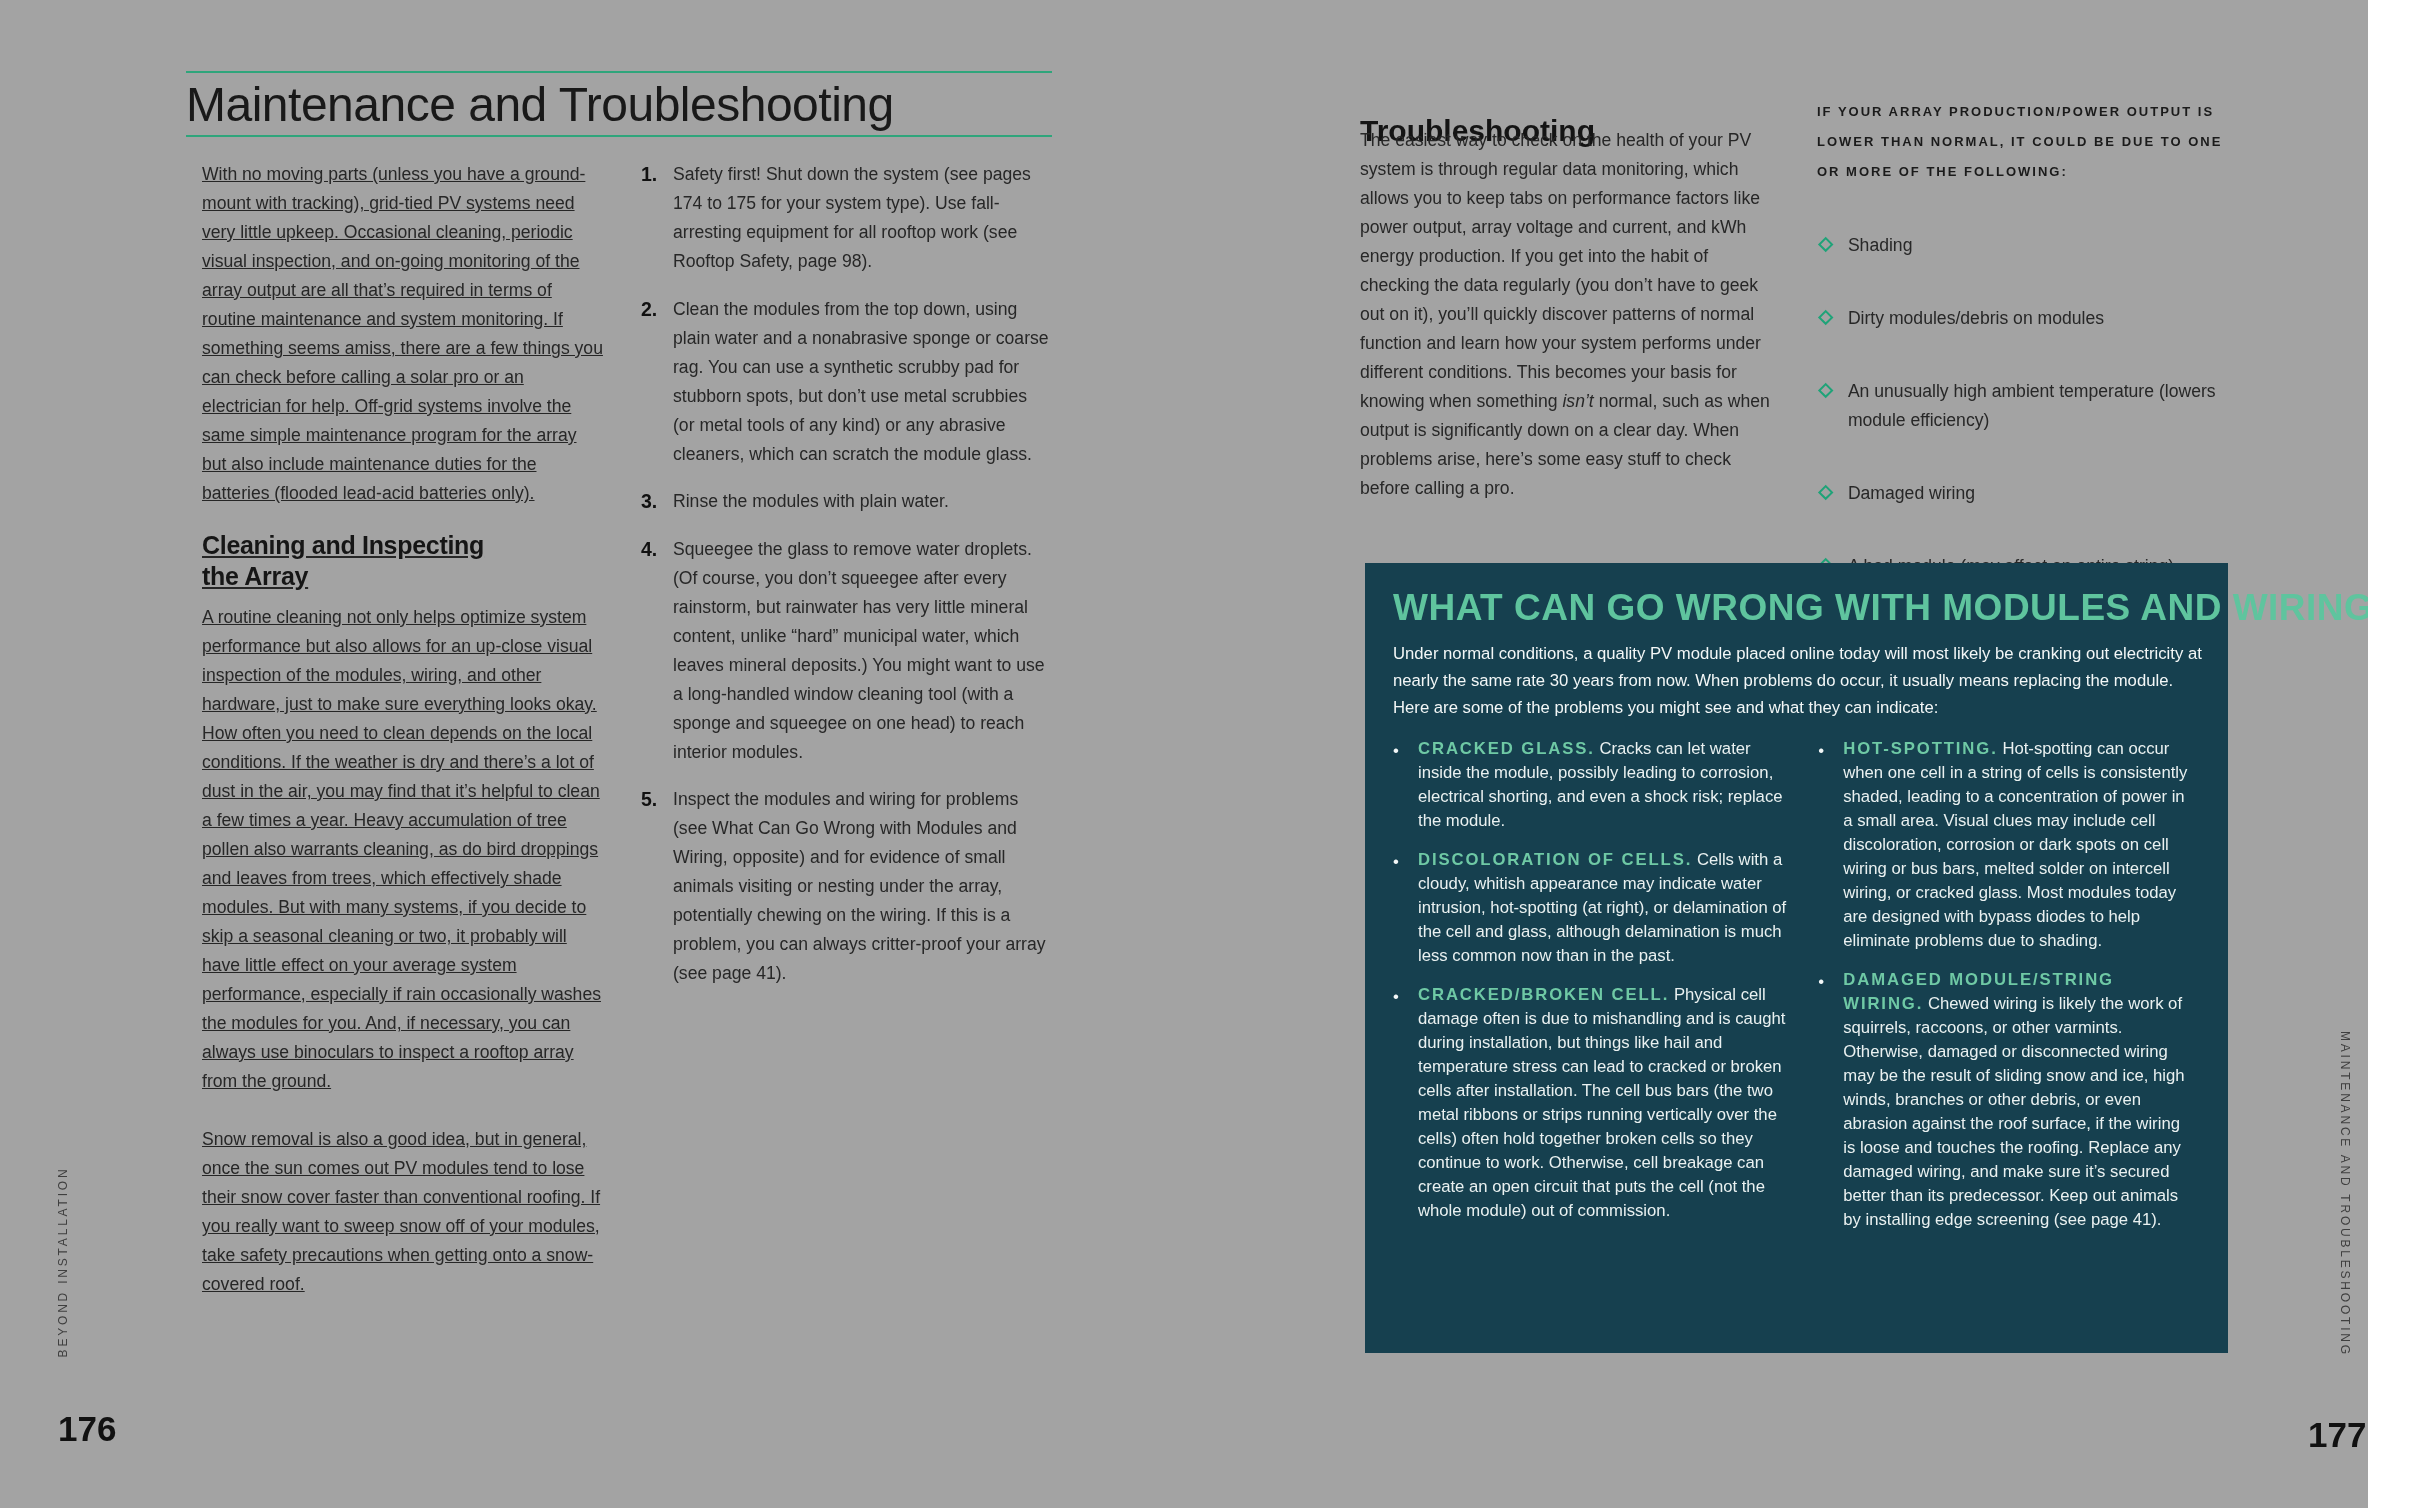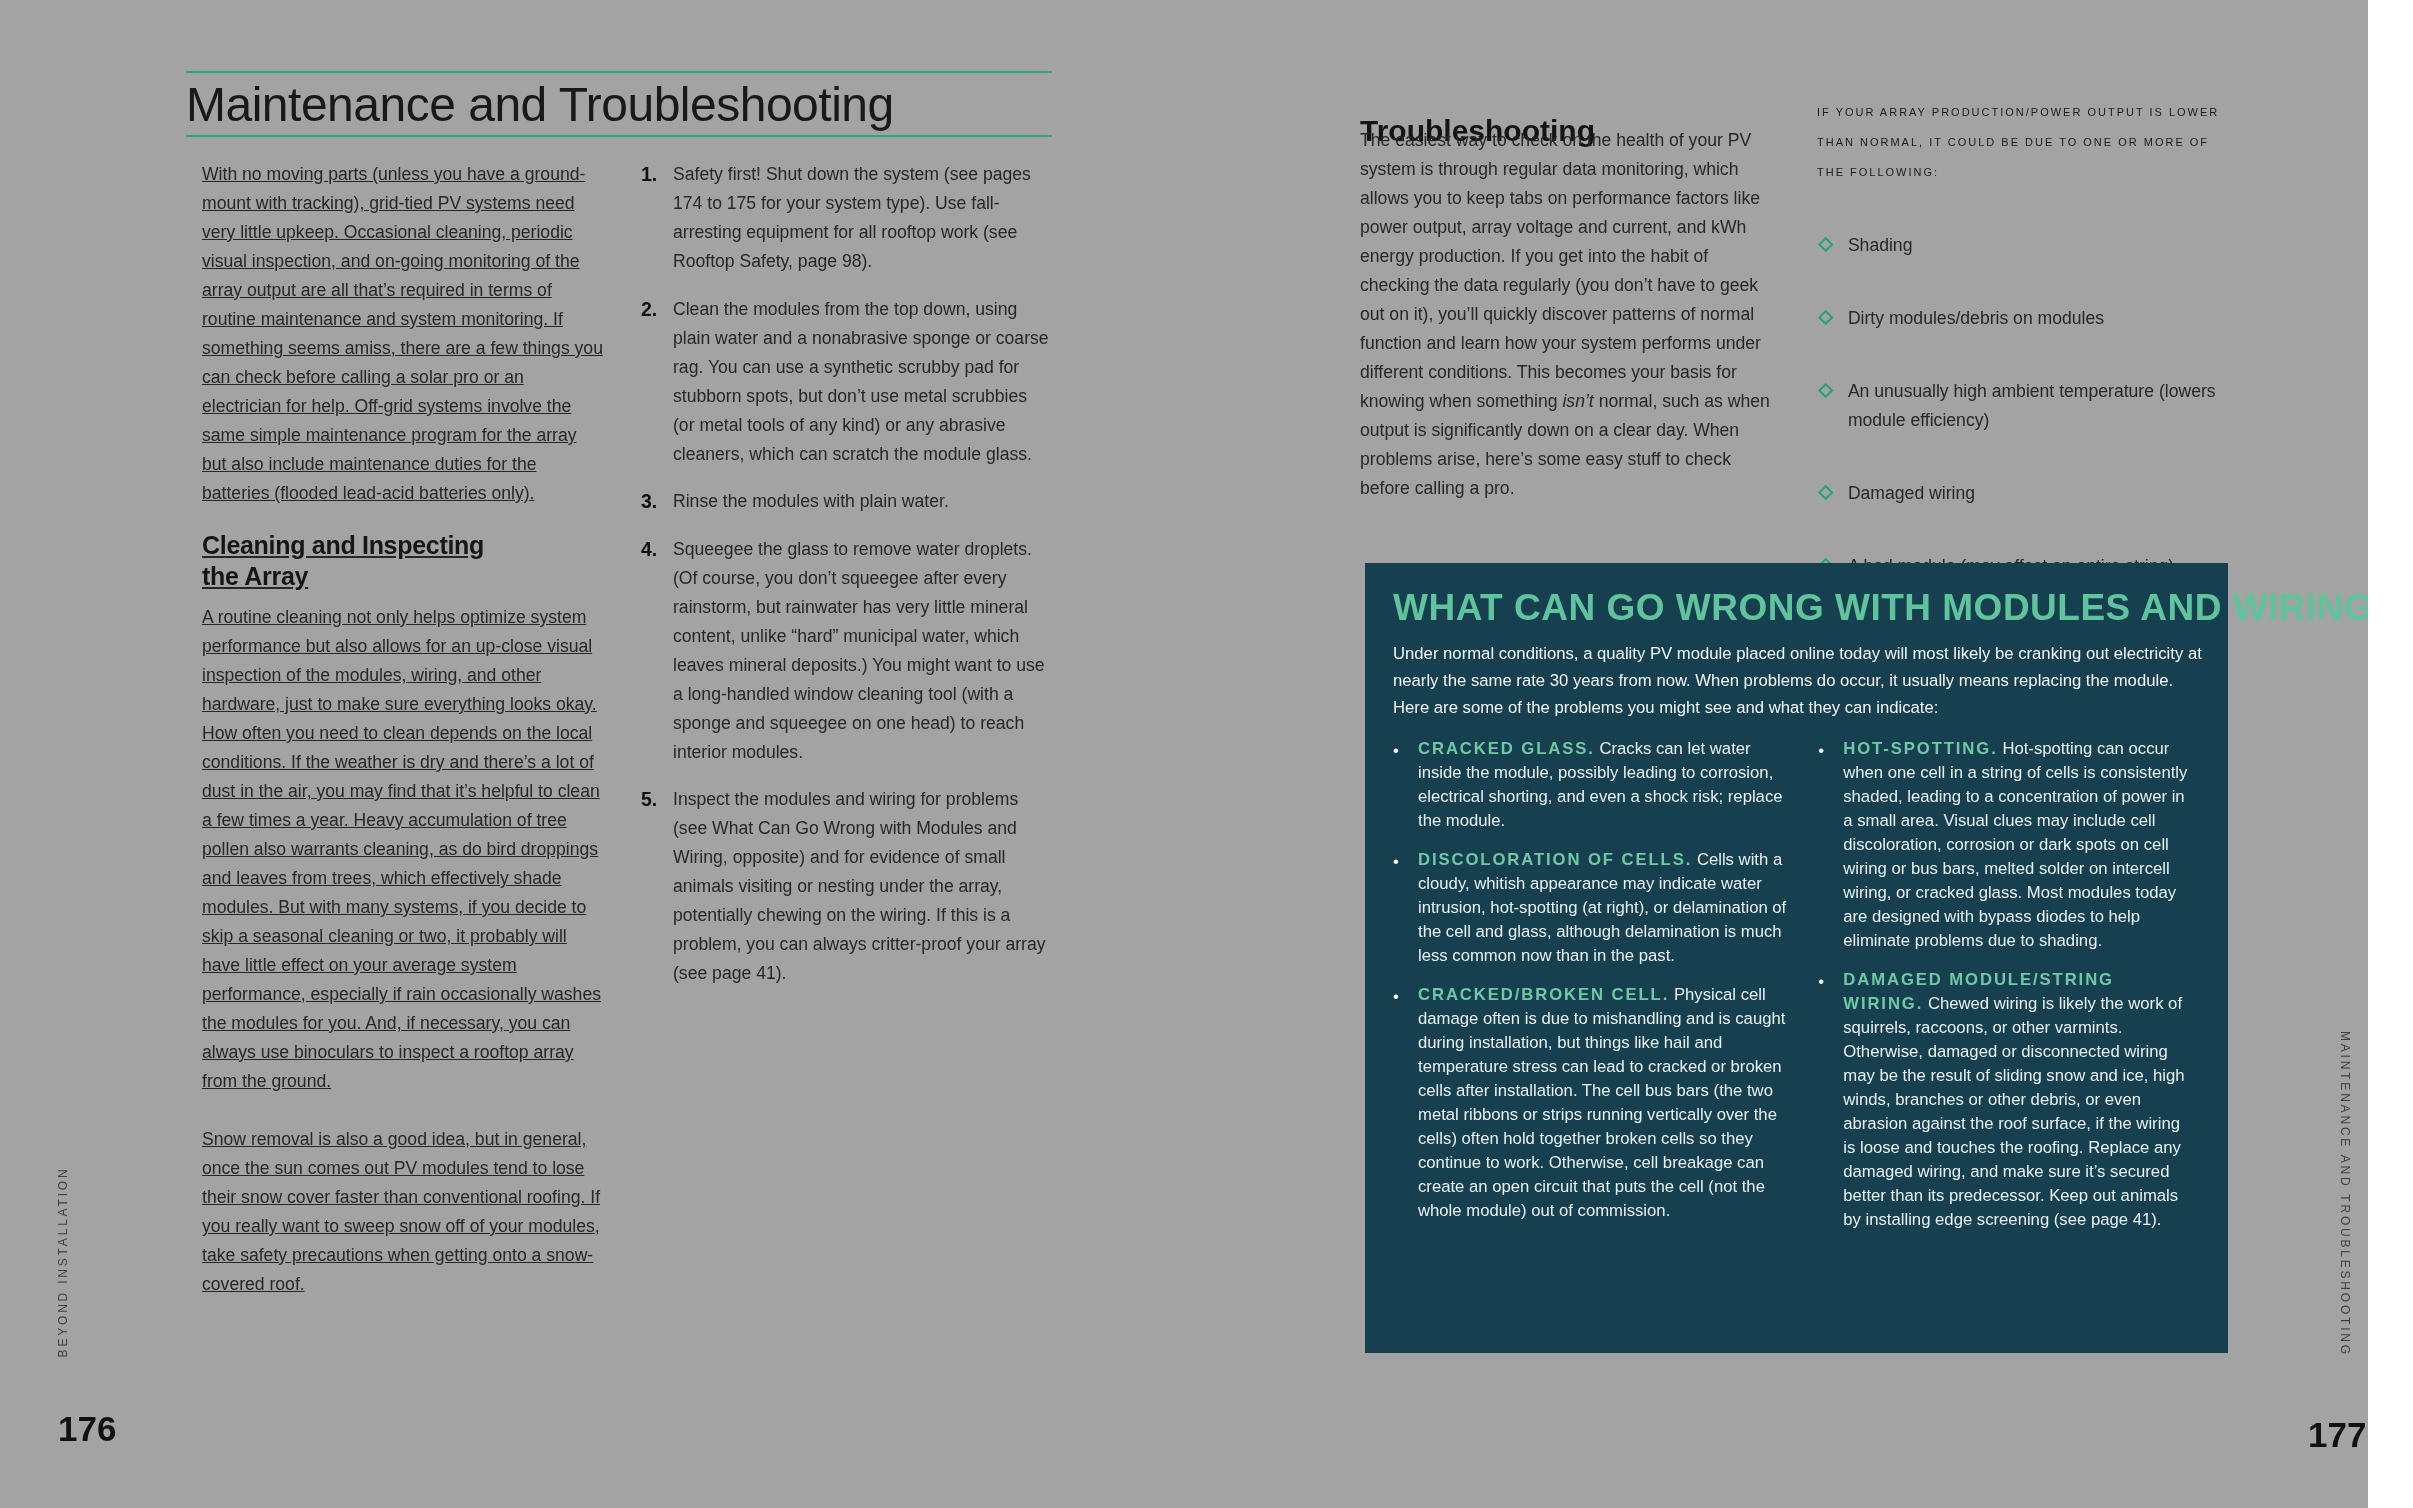--- a/index.html
+++ b/index.html
@@ -25,21 +25,21 @@
   .step-num{flex:none;width:32px;font-size:19.5px;line-height:29px;font-weight:700;color:#111;}
   .step-text{flex:1;}
 
   
   .rp-heading{position:absolute;left:1360px;top:89px;font-size:30px;font-weight:700;color:#141414;}
   .rp-body{position:absolute;left:1360px;top:126px;width:415px;}
   .rp-body p{margin:0;}
   .rp-body em{font-style:italic;}
 
   .causes{position:absolute;left:1817px;top:97px;width:410px;}
-  .causes-heading{font-size:11px;line-height:30px;font-weight:400;letter-spacing:2px;color:#1b1b1b;}
+  .causes-heading{font-size:13px;line-height:30px;font-weight:700;letter-spacing:2px;color:#1b1b1b;}
   .causes-list{list-style:none;margin:23px 0 0 0;padding:0;}
   .cause{display:flex;margin-bottom:16px;margin-top:44px;}
   .diamond{flex:none;width:7.4px;height:7.4px;border:2.8px solid #1fa378;transform:rotate(45deg);
            margin:8.4px 16.7px 0 2.8px;}
   .cause-text{flex:1;}
 
   
   .panel{position:absolute;left:1365px;top:563px;width:863px;height:790px;background:#16404f;
          box-sizing:border-box;padding:24px 40px 0 28px;}
   .panel-title{margin:0 0 11px 0;font-size:37px;font-weight:700;color:#5fc49e;letter-spacing:0.5px;white-space:nowrap;}

